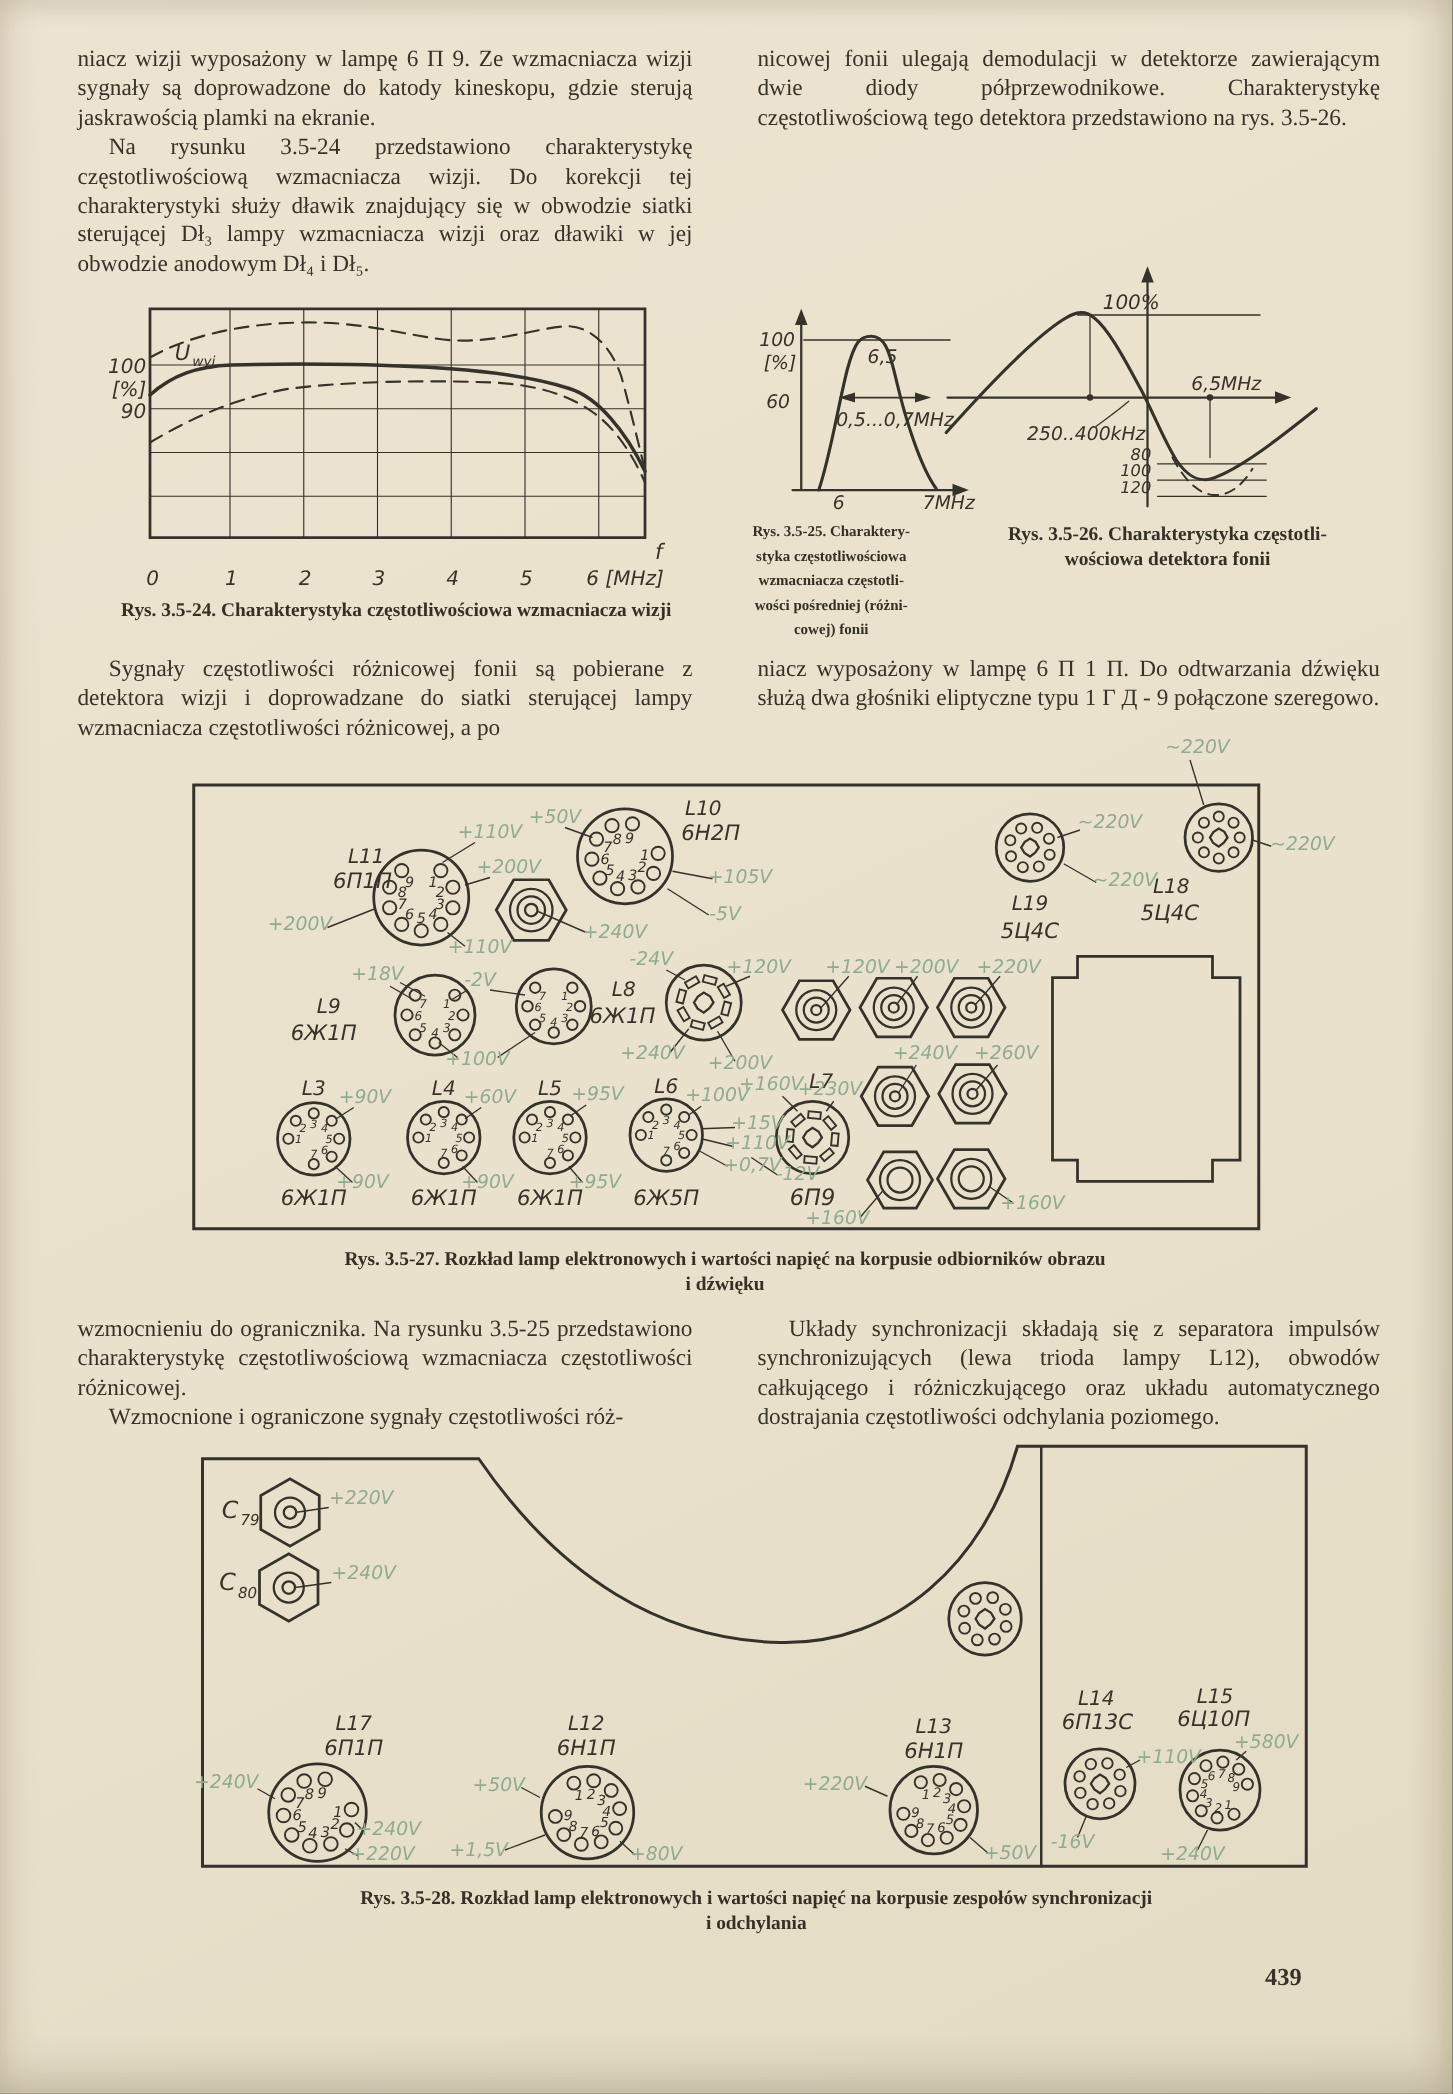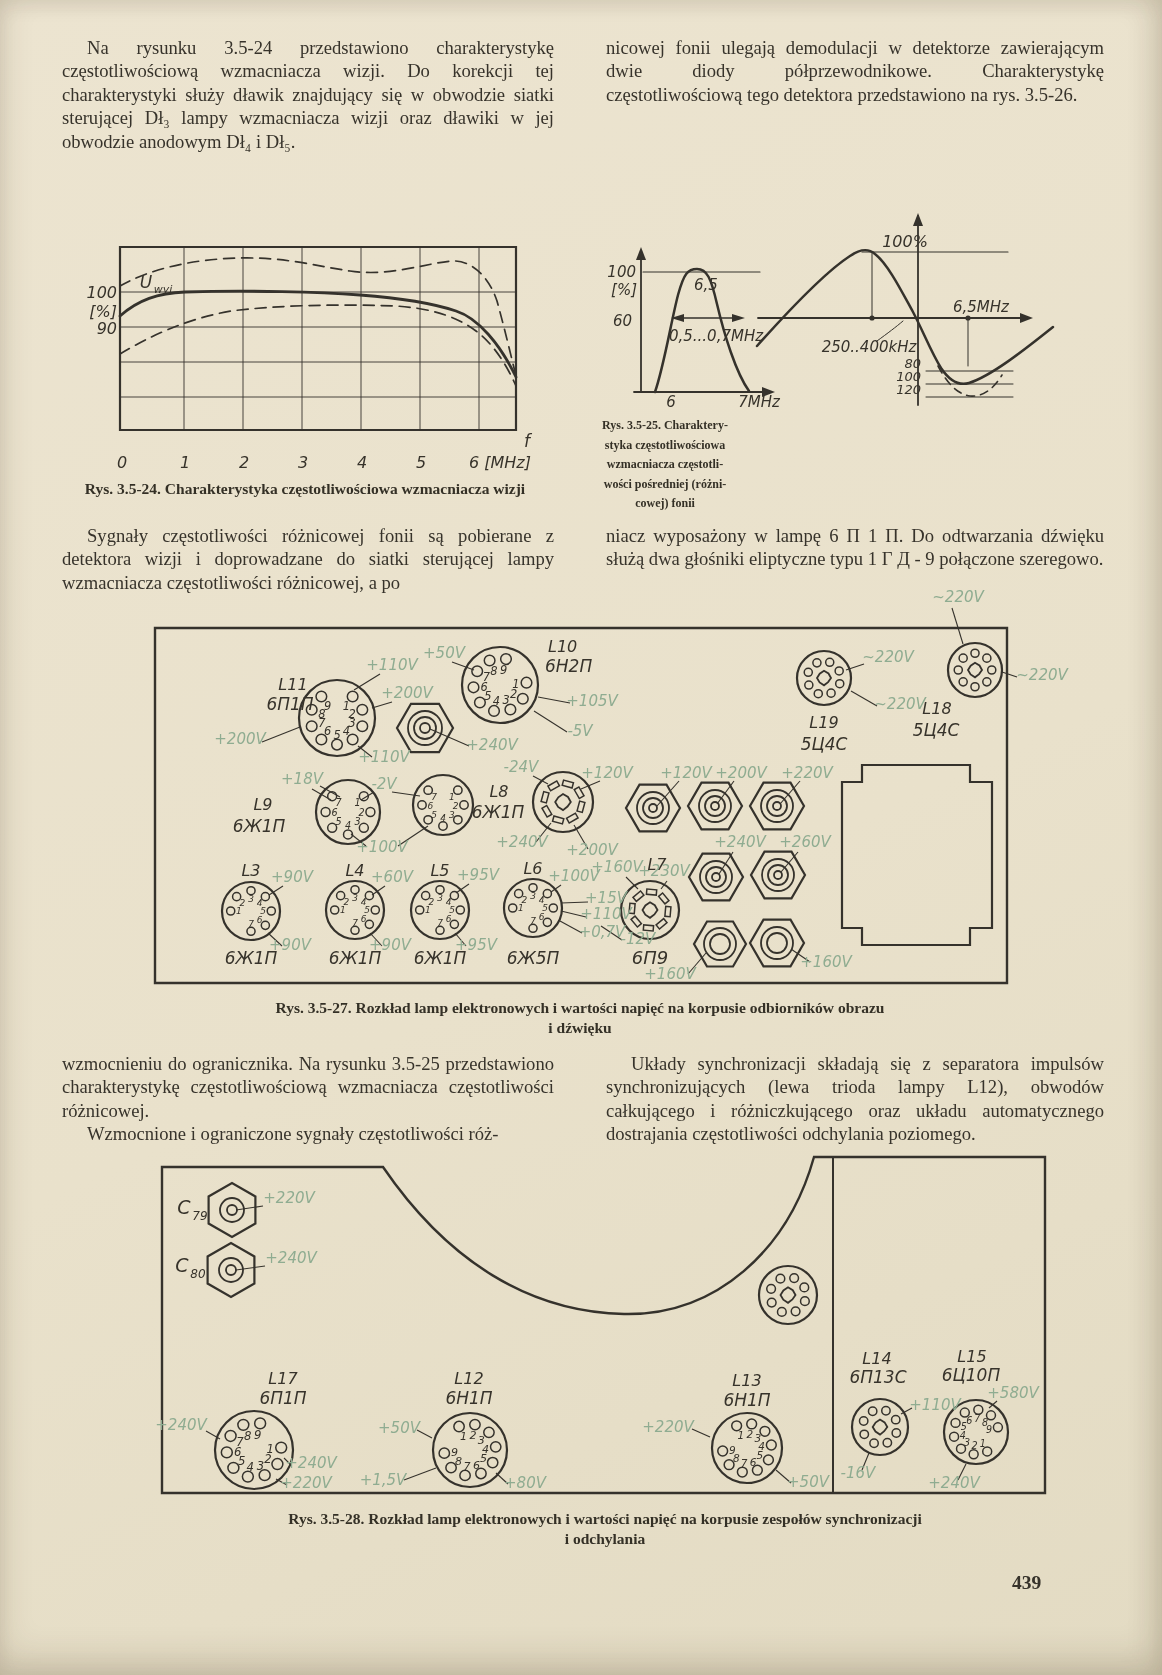--- a/index.html
+++ b/index.html
@@ -538,34 +538,39 @@
         <text x="668" y="1432" fill="#8fac91" font-size="15" text-anchor="middle" font-style="italic" font-family="&quot;DejaVu Sans&quot;,sans-serif">+220V</text>
         <text x="808" y="1487" fill="#8fac91" font-size="15" text-anchor="middle" font-style="italic" font-family="&quot;DejaVu Sans&quot;,sans-serif">+50V</text>
         <text x="935" y="1410" fill="#8fac91" font-size="15" text-anchor="middle" font-style="italic" font-family="&quot;DejaVu Sans&quot;,sans-serif">+110V</text>
         <text x="858" y="1478" fill="#8fac91" font-size="15" text-anchor="middle" font-style="italic" font-family="&quot;DejaVu Sans&quot;,sans-serif">-16V</text>
         <text x="1013" y="1398" fill="#8fac91" font-size="15" text-anchor="middle" font-style="italic" font-family="&quot;DejaVu Sans&quot;,sans-serif">+580V</text>
         <text x="954" y="1488" fill="#8fac91" font-size="15" text-anchor="middle" font-style="italic" font-family="&quot;DejaVu Sans&quot;,sans-serif">+240V</text>
       </g>
     </svg>
 
   <div class="col" style="left:62px;top:36px;width:492px">
+      <p>niacz wizji wyposażony w lampę 6 П 9. Ze wzmacniacza wizji sygnały są doprowadzone do katody kineskopu, gdzie sterują jaskrawością plamki na ekranie.</p>
       <p class="ind">Na rysunku 3.5-24 przedstawiono charakterystykę częstotliwościową wzmacniacza wizji. Do korekcji tej charakterystyki służy dławik znajdujący się w obwodzie siatki sterującej Dł₃ lampy wzmacniacza wizji oraz dławiki w jej obwodzie anodowym Dł₄ i Dł₅.</p>
     </div>
   <div class="col" style="left:606px;top:36px;width:498px">
       <p>nicowej fonii ulegają demodulacji w detektorze zawierającym dwie diody półprzewodnikowe. Charakterystykę częstotliwościową tego detektora przedstawiono na rys. 3.5-26.</p>
     </div>
 
-  <div class="cap" style="left:60px;top:479px;width:490px">Rys. 3.5-24. Charakterystyka częstotliwościowa wzmacniacza wizji</div>
+  <div class="cap" style="left:72px;top:479px;width:490px">Rys. 3.5-24. Charakterystyka częstotliwościowa wzmacniacza wizji</div>
   <div class="cap cap25" style="left:566px;top:416px;width:198px">
       <span class="capline">Rys. 3.5-25. Charaktery-</span>
       <span class="capline">styka częstotliwościowa</span>
       <span class="capline">wzmacniacza częstotli-</span>
       <span class="capline">wości pośredniej (różni-</span>
       <span class="capline">cowej) fonii</span>
     </div>
+  <div class="cap" style="left:764px;top:418px;width:340px">
+      <span class="capline">Rys. 3.5-26. Charakterystyka częstotli-</span>
+      <span class="capline">wościowa detektora fonii</span>
+    </div>
 
   <div class="col" style="left:62px;top:524px;width:492px">
       <p class="ind">Sygnały częstotliwości różnicowej fonii są pobierane z detektora wizji i doprowadzane do siatki sterującej lampy wzmacniacza częstotliwości różnicowej, a po</p>
     </div>
   <div class="col" style="left:606px;top:524px;width:498px">
       <p>niacz wyposażony w lampę 6 П 1 П. Do odtwarzania dźwięku służą dwa głośniki eliptyczne typu 1 Г Д - 9 połączone szeregowo.</p>
     </div>
 
   <div class="cap" style="left:150px;top:998px;width:860px">
       <span class="capline">Rys. 3.5-27. Rozkład lamp elektronowych i wartości napięć na korpusie odbiorników obrazu</span>

